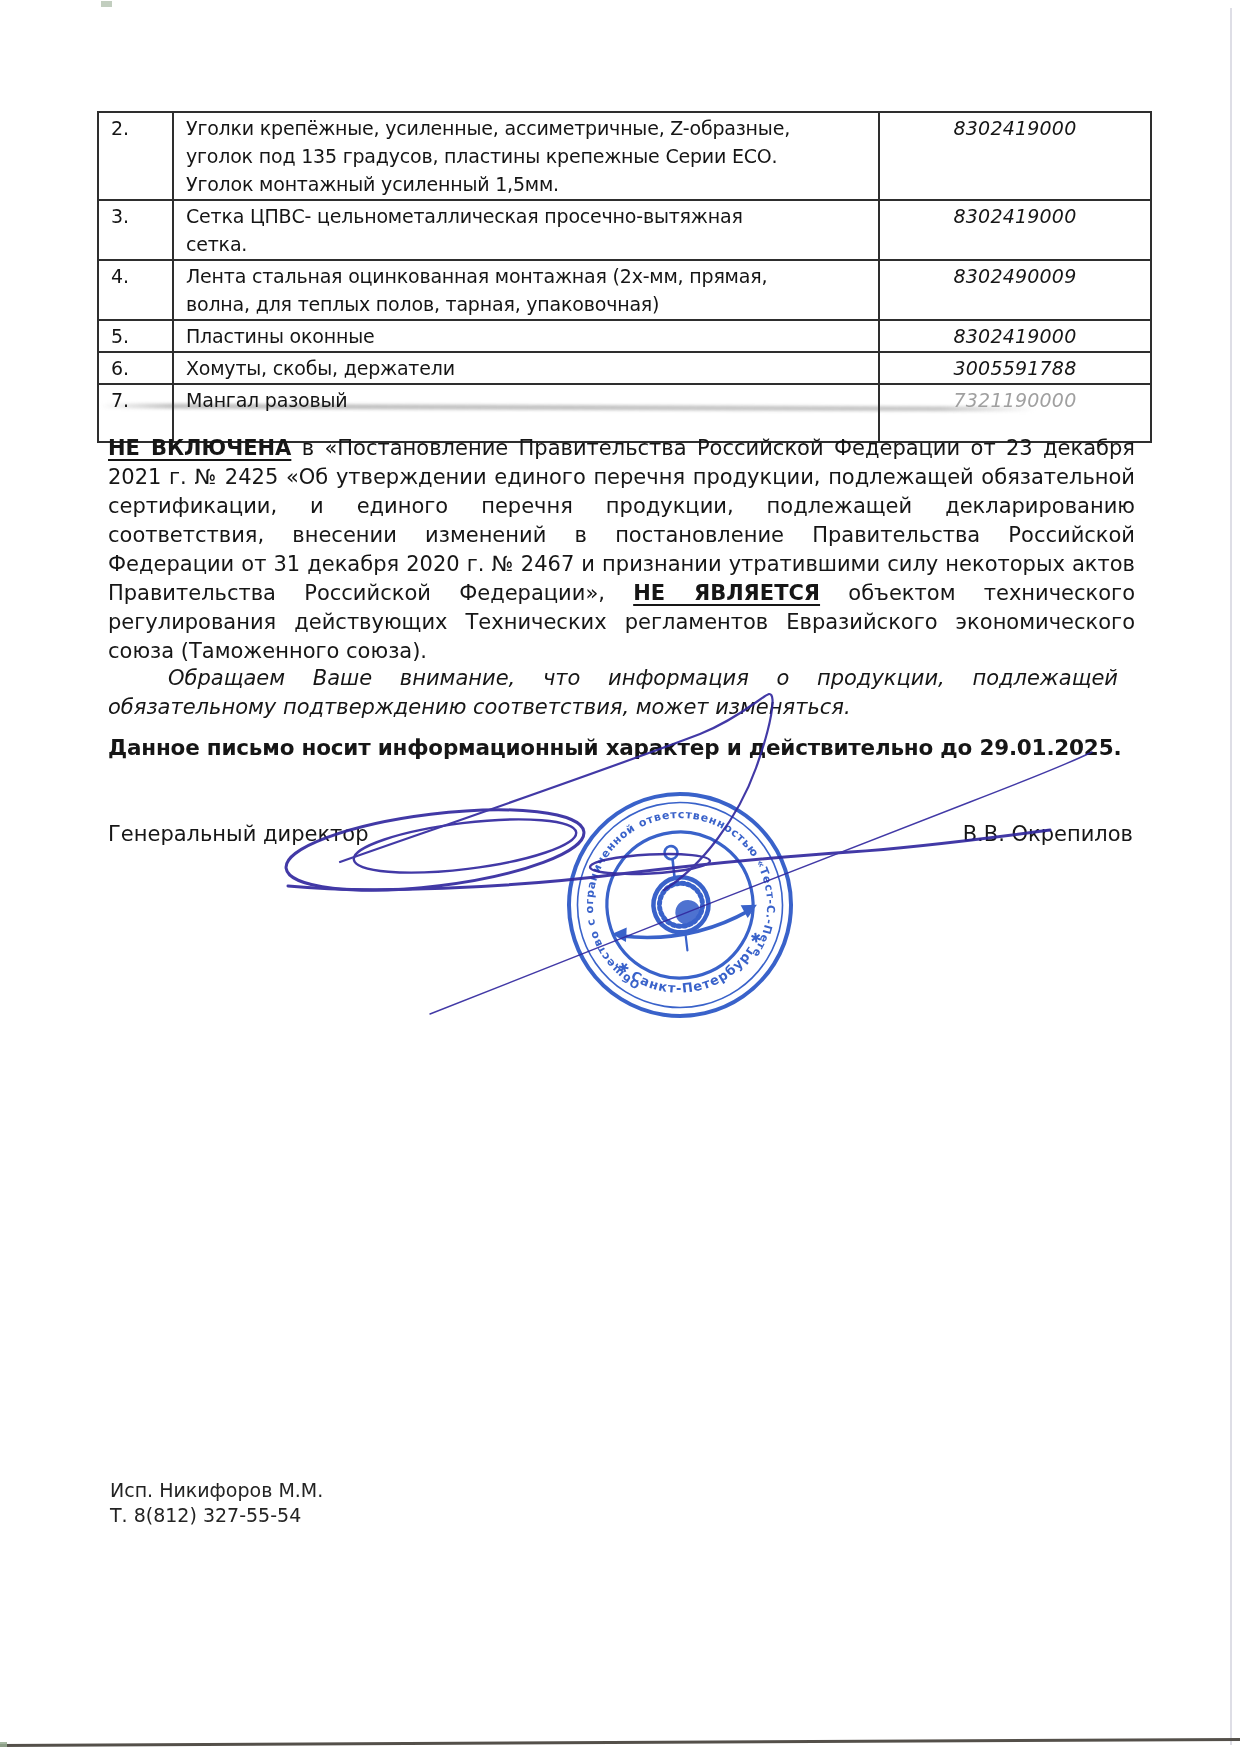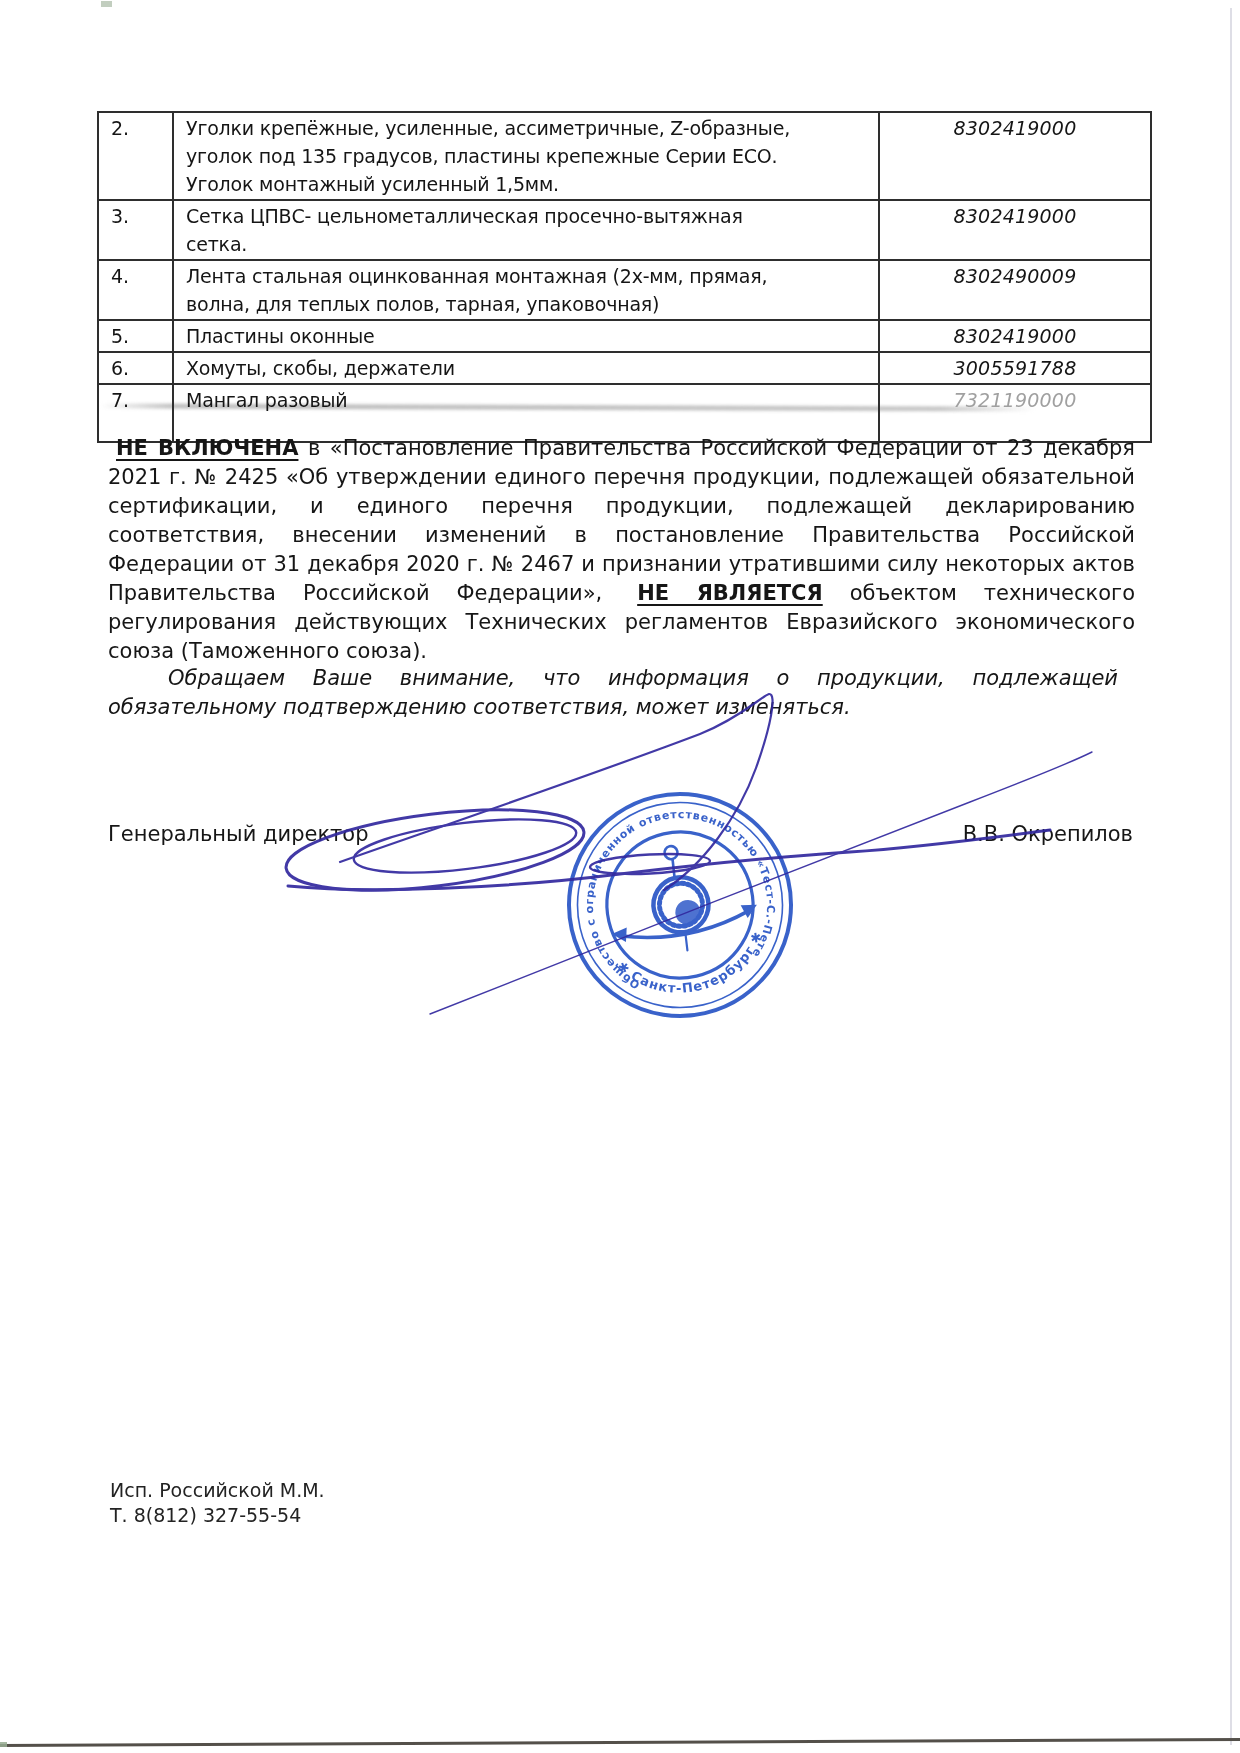--- a/index.html
+++ b/index.html
@@ -21,21 +21,21 @@
   .goods-table td.desc{width:616px;padding-left:12px;padding-right:76px;letter-spacing:-0.2px;}
   .goods-table td.code{width:258px;text-align:center;letter-spacing:0.2px;font-style:italic;}
   .goods-table tr.tall td{height:54px;}
   .goods-table td.code.muted{color:#a0a0a0;border-radius:28px;}
   
   .para{
     position:absolute;left:108px;width:1027px;
     font-size:21px;line-height:29px;text-align:justify;color:#161616;
   }
   .p1{top:434px;}
-  .p1 b{text-decoration:underline;text-underline-offset:4px;text-decoration-thickness:2px;margin-left:8px;}
+  .p1 b{text-decoration:underline;text-underline-offset:4px;text-decoration-thickness:2px;}
   .p2{top:664px;font-style:italic;text-indent:60px;width:1010px;text-align:justify;}
   .p3{top:733px;font-weight:bold;font-size:21.5px;text-align:left;letter-spacing:-0.2px;}
   .director-row{
     position:absolute;left:108px;top:822px;width:1025px;
     display:flex;justify-content:space-between;font-size:21px;color:#161616;
   }
   .footer-block{
     position:absolute;left:110px;top:1478px;font-size:19px;line-height:25px;color:#232323;
   }
   
@@ -100,20 +100,21 @@
         <td class="desc">Мангал разовый</td>
         <td class="code muted">7321190000</td>
       </tr>
     </tbody>
   </table>
 
   <div class="para p1"><b>НЕ ВКЛЮЧЕНА</b><span> в «Постановление Правительства Российской Федерации от 23 декабря 2021 г. № 2425 «Об утверждении единого перечня продукции, подлежащей обязательной сертификации, и единого перечня продукции, подлежащей декларированию соответствия, внесении изменений в постановление Правительства Российской Федерации от 31 декабря 2020 г. № 2467 и признании утратившими силу некоторых актов Правительства Российской Федерации», </span><b>НЕ ЯВЛЯЕТСЯ</b><span> объектом технического регулирования действующих Технических регламентов Евразийского экономического союза (Таможенного союза).</span></div>
 
   <div class="para p2">Обращаем Ваше внимание, что информация о продукции, подлежащей обязательному подтверждению соответствия, может изменяться.</div>
 
+  <div class="para p3">Данное письмо носит информационный характер и действительно до 29.01.2025.</div>
 
   <div class="director-row">
     <span>Генеральный директор</span>
     <span>В.В. Окрепилов</span>
   </div>
 
   <svg class="stamp-svg" viewBox="0 0 260 260">
     <g transform="rotate(-13 130 130)" stroke="#2b57c6" fill="none" stroke-linecap="round">
       <circle cx="130" cy="130" r="111" stroke-width="4"></circle>
       <circle cx="130" cy="130" r="102.5" stroke-width="1.6"></circle>
@@ -148,17 +149,17 @@
       <ellipse cx="185" cy="190" rx="150" ry="36" stroke-width="3" transform="rotate(-7 185 190)"></ellipse>
       <ellipse cx="215" cy="186" rx="112" ry="23" stroke-width="2.4" transform="rotate(-7 215 186)"></ellipse>
       <ellipse cx="400" cy="204" rx="60" ry="9.5" stroke-width="2.4" transform="rotate(-3 400 204)"></ellipse>
       <path d="M 38 226 C 120 234 260 228 370 214 C 470 202 540 196 600 192 C 660 188 740 178 800 170" stroke-width="3"></path>
       <path d="M 90 202 C 210 160 350 112 450 74 C 490 58 512 36 519 34 C 527 33 521 66 506 108 C 488 158 452 206 414 230" stroke-width="2.2"></path>
       <path d="M 180 354 C 330 294 560 204 720 142 C 790 115 826 100 842 92" stroke-width="1.4"></path>
     </g>
   </svg>
 
   <div class="footer-block">
-    <div>Исп. Российской М.М.</div>
+    <div>Исп. Никифоров М.М.</div>
     <div>Т. 8(812) 327-55-54</div>
   </div>
 
 </div>
 
 </body></html>

